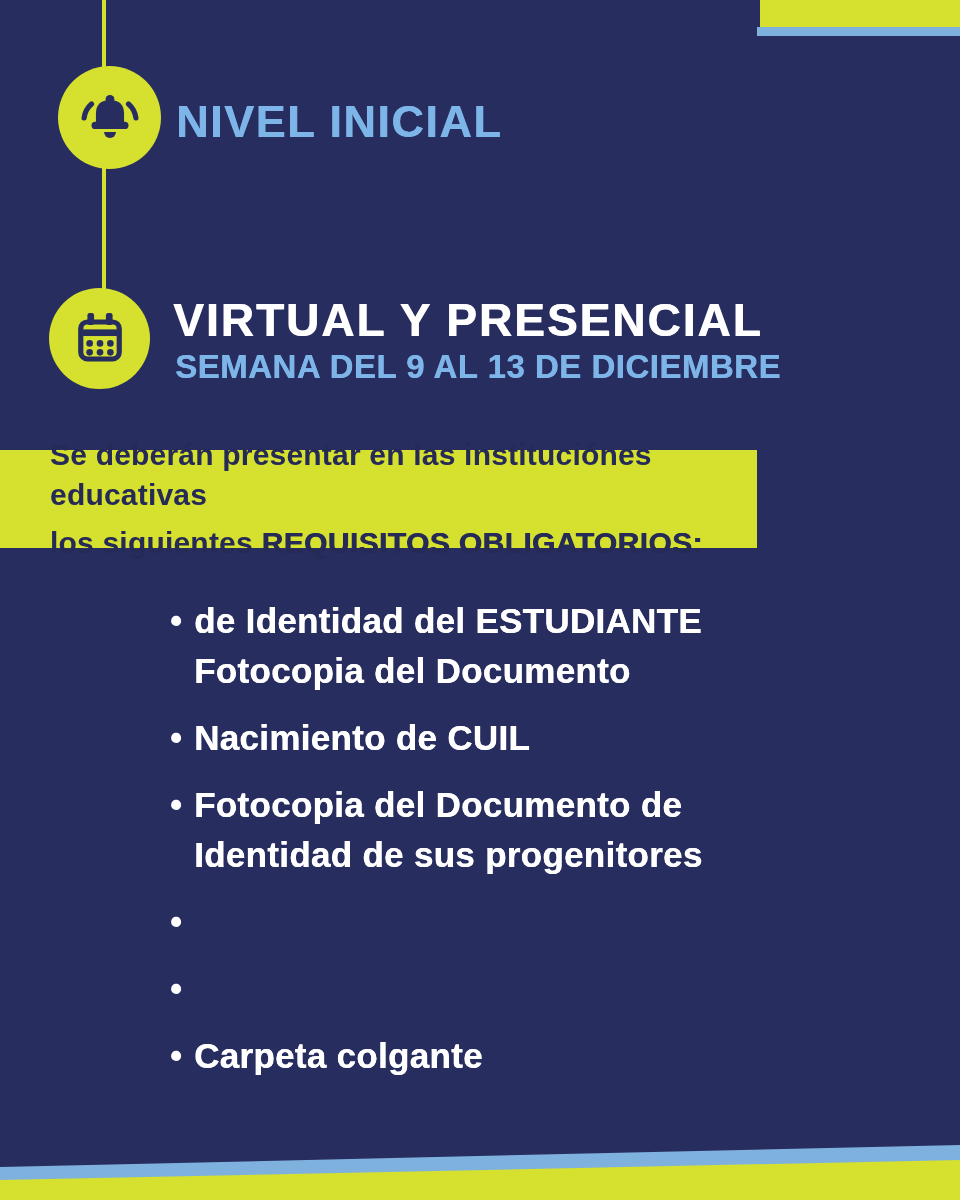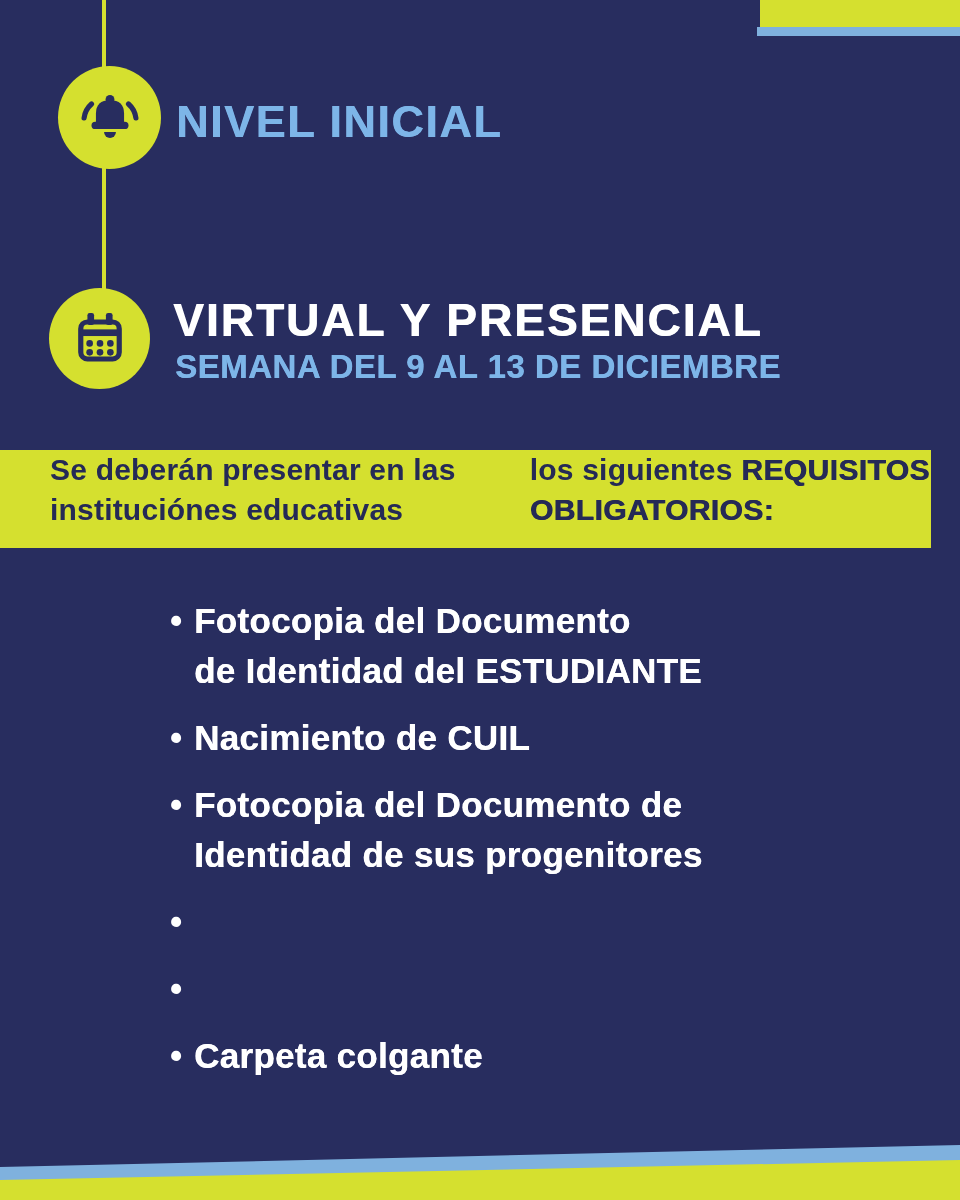--- a/index.html
+++ b/index.html
@@ -51,23 +51,23 @@
   }
   .subtitle{
     position:absolute;left:175px;top:350px;
     font-size:33px;font-weight:700;letter-spacing:0.5px;
     color:var(--label-blue);line-height:1;
     text-shadow:0.4px 0 0 currentColor;
   }
 
   
   .banner{
-    position:absolute;left:0;top:450px;width:931px;height:98px;
+    position:absolute;left:0;top:450px;width:757px;height:98px;
     background:var(--yellow);color:var(--navy-text);
-    display:flex;flex-direction:row;justify-content:center;
+    display:flex;flex-direction:column;justify-content:center;
     padding-left:50px;
     gap:8px;
   }
   .banner-line{font-size:30px;font-weight:700;line-height:40px;letter-spacing:0.2px;}
   .banner .xbold{text-shadow:0.7px 0 0 currentColor;letter-spacing:0.4px;}
 
   
   .req-list{position:absolute;left:170px;top:596px;width:700px;}
   .req-item{display:flex;margin-bottom:17px;color:var(--white);}
   .bullet{
@@ -137,22 +137,22 @@
 
   <div class="banner">
     <div class="banner-line">Se deberán presentar en las instituciónes educativas</div>
     <div class="banner-line"><span>los siguientes </span><span class="xbold">REQUISITOS OBLIGATORIOS:</span></div>
   </div>
 
   <div class="req-list" id="req-list">
       <div class="req-item">
         <span class="bullet">•</span>
         <div class="req-text">
+          <div>de Identidad del ESTUDIANTE</div>
           <div>Fotocopia del Documento</div>
-          <div>de Identidad del ESTUDIANTE</div>
         </div>
       </div>
       <div class="req-item">
         <span class="bullet">•</span>
         <div class="req-text">
           <div>Nacimiento de CUIL</div>
         </div>
       </div>
       <div class="req-item">
         <span class="bullet">•</span>

